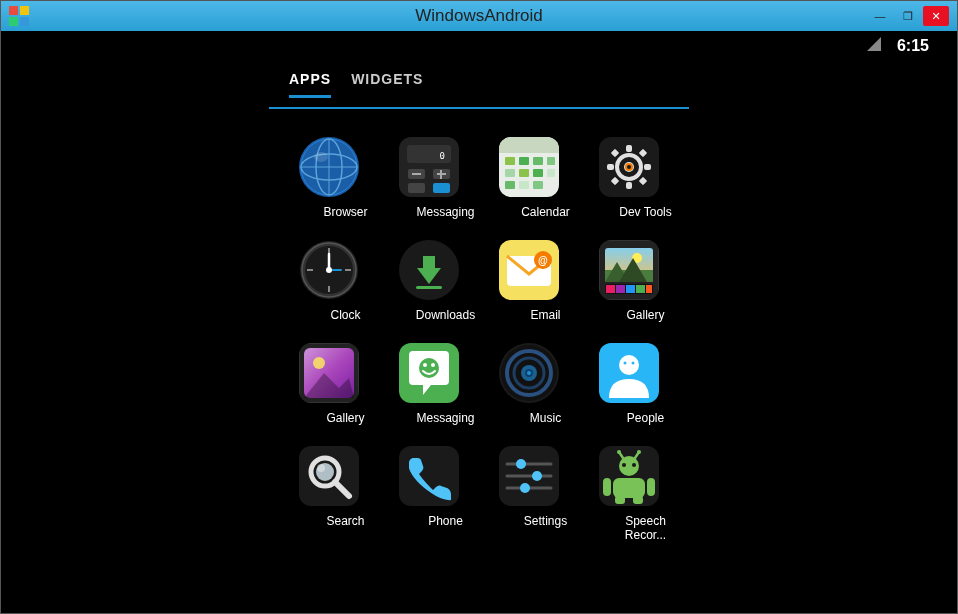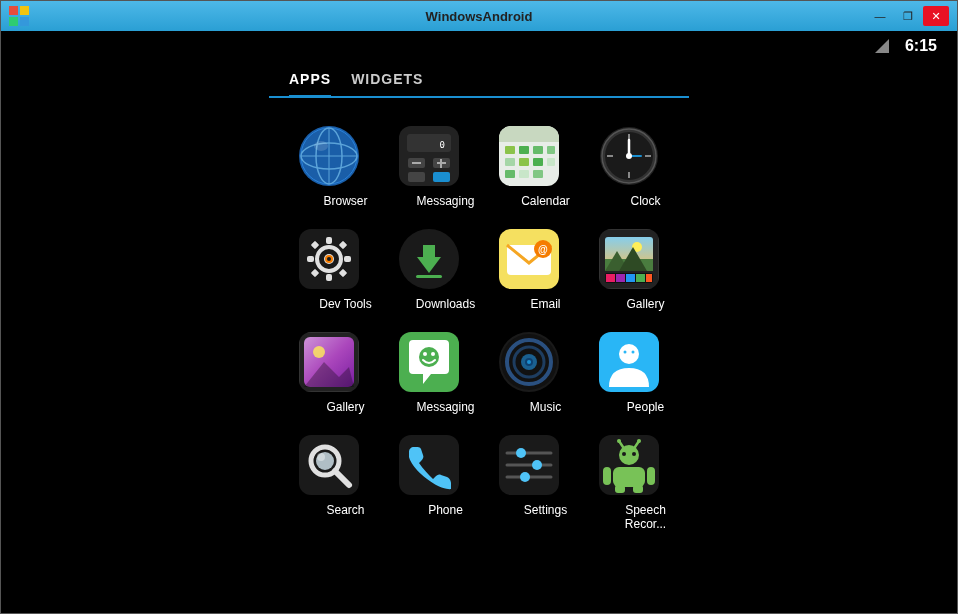--- a/index.html
+++ b/index.html
@@ -37,22 +37,22 @@
       gap: 6px;
     }
 
     .app-icon-title {
       width: 20px;
       height: 20px;
     }
 
     .title-text {
       color: #222;
-      font-size: 13px;
-      font-weight: 700;
+      font-size: 17px;
+      font-weight: 400;
       position: absolute;
       left: 50%;
       transform: translateX(-50%);
     }
 
     .window-controls {
       display: flex;
       gap: 2px;
     }
 
@@ -74,23 +74,22 @@
       flex: 1;
       background: #000;
       position: relative;
       overflow: hidden;
     }
 
     
     .status-bar {
       position: absolute;
       top: 0;
-      right: 8px;
-      display: flex;
-      align-items: center;
+      right: 16px;
+      display: flex;
       gap: 16px;
       padding: 6px 12px;
     }
 
     .status-time {
       color: #fff;
       font-size: 16px;
       font-weight: bold;
     }
 
@@ -100,21 +99,21 @@
       top: 30px;
       left: 50%;
       transform: translateX(-50%);
       width: 420px;
     }
 
     
     .tabs {
       display: flex;
       gap: 20px;
-      padding: 10px 20px 1px;
+      padding: 10px 20px 12px;
       border-bottom: 2px solid #1a8fd1;
       margin-bottom: 10px;
     }
 
     .tab {
       color: #ccc;
       font-size: 14px;
       font-weight: bold;
       padding-bottom: 8px;
       cursor: pointer;
@@ -263,60 +262,60 @@
               <rect x="20" y="44" width="10" height="8" rx="1" fill="#c8e6c9"></rect>
               <rect x="34" y="44" width="10" height="8" rx="1" fill="#81c784"></rect>
             </svg>
           </div>
           <span class="app-label">Calendar</span>
         </div>
 
         <div class="app-item">
           <div class="app-icon-wrap">
             <svg width="60" height="60" viewBox="0 0 60 60">
+              <rect width="60" height="60" rx="8" fill="#1a1a1a"></rect>
+
+              <circle cx="30" cy="30" r="12" fill="none" stroke="#e0e0e0" stroke-width="4"></circle>
+              <circle cx="30" cy="30" r="5" fill="#e0e0e0"></circle>
+
+              <rect x="27" y="8" width="6" height="7" rx="2" fill="#e0e0e0"></rect>
+              <rect x="27" y="45" width="6" height="7" rx="2" fill="#e0e0e0"></rect>
+              <rect x="8" y="27" width="7" height="6" rx="2" fill="#e0e0e0"></rect>
+              <rect x="45" y="27" width="7" height="6" rx="2" fill="#e0e0e0"></rect>
+
+              <rect x="13" y="13" width="6" height="6" rx="1" fill="#e0e0e0" transform="rotate(45 16 16)"></rect>
+              <rect x="41" y="13" width="6" height="6" rx="1" fill="#e0e0e0" transform="rotate(45 44 16)"></rect>
+              <rect x="13" y="41" width="6" height="6" rx="1" fill="#e0e0e0" transform="rotate(45 16 44)"></rect>
+              <rect x="41" y="41" width="6" height="6" rx="1" fill="#e0e0e0" transform="rotate(45 44 44)"></rect>
+
+              <circle cx="30" cy="30" r="4" fill="#f57c00"></circle>
+              <circle cx="30" cy="30" r="2" fill="#1a1a1a"></circle>
+            </svg>
+          </div>
+          <span class="app-label">Dev Tools</span>
+        </div>
+
+        <div class="app-item">
+          <div class="app-icon-wrap">
+            <svg width="60" height="60" viewBox="0 0 60 60">
               <circle cx="30" cy="30" r="29" fill="#222"></circle>
               <circle cx="30" cy="30" r="27" fill="#333" stroke="#555" stroke-width="1.5"></circle>
               <circle cx="30" cy="30" r="24" fill="#1a1a1a"></circle>
 
               <line x1="30" y1="8" x2="30" y2="14" stroke="#888" stroke-width="2"></line>
               <line x1="30" y1="46" x2="30" y2="52" stroke="#888" stroke-width="2"></line>
               <line x1="8" y1="30" x2="14" y2="30" stroke="#888" stroke-width="2"></line>
               <line x1="46" y1="30" x2="52" y2="30" stroke="#888" stroke-width="2"></line>
 
               <line x1="30" y1="30" x2="30" y2="14" stroke="#fff" stroke-width="2.5" stroke-linecap="round"></line>
               <line x1="30" y1="30" x2="42" y2="30" stroke="#1a8fd1" stroke-width="2" stroke-linecap="round"></line>
               <circle cx="30" cy="30" r="3" fill="#fff"></circle>
             </svg>
           </div>
           <span class="app-label">Clock</span>
-        </div>
-
-        <div class="app-item">
-          <div class="app-icon-wrap">
-            <svg width="60" height="60" viewBox="0 0 60 60">
-              <rect width="60" height="60" rx="8" fill="#1a1a1a"></rect>
-
-              <circle cx="30" cy="30" r="12" fill="none" stroke="#e0e0e0" stroke-width="4"></circle>
-              <circle cx="30" cy="30" r="5" fill="#e0e0e0"></circle>
-
-              <rect x="27" y="8" width="6" height="7" rx="2" fill="#e0e0e0"></rect>
-              <rect x="27" y="45" width="6" height="7" rx="2" fill="#e0e0e0"></rect>
-              <rect x="8" y="27" width="7" height="6" rx="2" fill="#e0e0e0"></rect>
-              <rect x="45" y="27" width="7" height="6" rx="2" fill="#e0e0e0"></rect>
-
-              <rect x="13" y="13" width="6" height="6" rx="1" fill="#e0e0e0" transform="rotate(45 16 16)"></rect>
-              <rect x="41" y="13" width="6" height="6" rx="1" fill="#e0e0e0" transform="rotate(45 44 16)"></rect>
-              <rect x="13" y="41" width="6" height="6" rx="1" fill="#e0e0e0" transform="rotate(45 16 44)"></rect>
-              <rect x="41" y="41" width="6" height="6" rx="1" fill="#e0e0e0" transform="rotate(45 44 44)"></rect>
-
-              <circle cx="30" cy="30" r="4" fill="#f57c00"></circle>
-              <circle cx="30" cy="30" r="2" fill="#1a1a1a"></circle>
-            </svg>
-          </div>
-          <span class="app-label">Dev Tools</span>
         </div>
 
         <div class="app-item">
           <div class="app-icon-wrap">
             <svg width="60" height="60" viewBox="0 0 60 60">
               <circle cx="30" cy="30" r="30" fill="#1a1a1a"></circle>
 
               <polygon points="30,44 18,28 24,28 24,16 36,16 36,28 42,28" fill="#4caf50"></polygon>
 
               <rect x="17" y="46" width="26" height="3" rx="1.5" fill="#4caf50"></rect>

